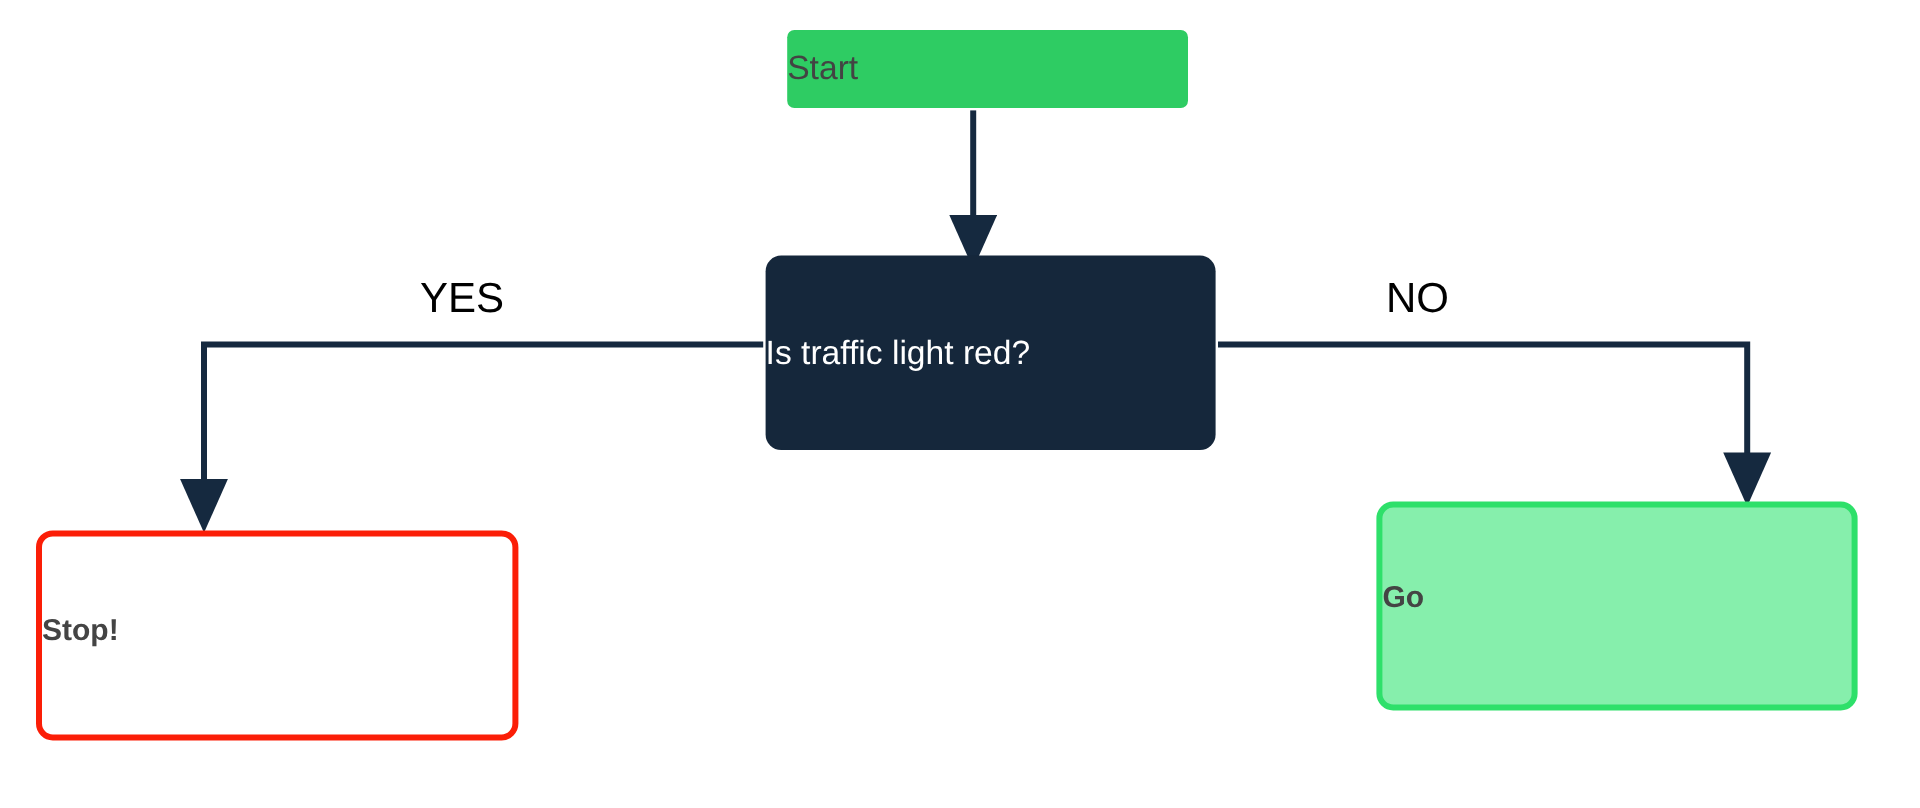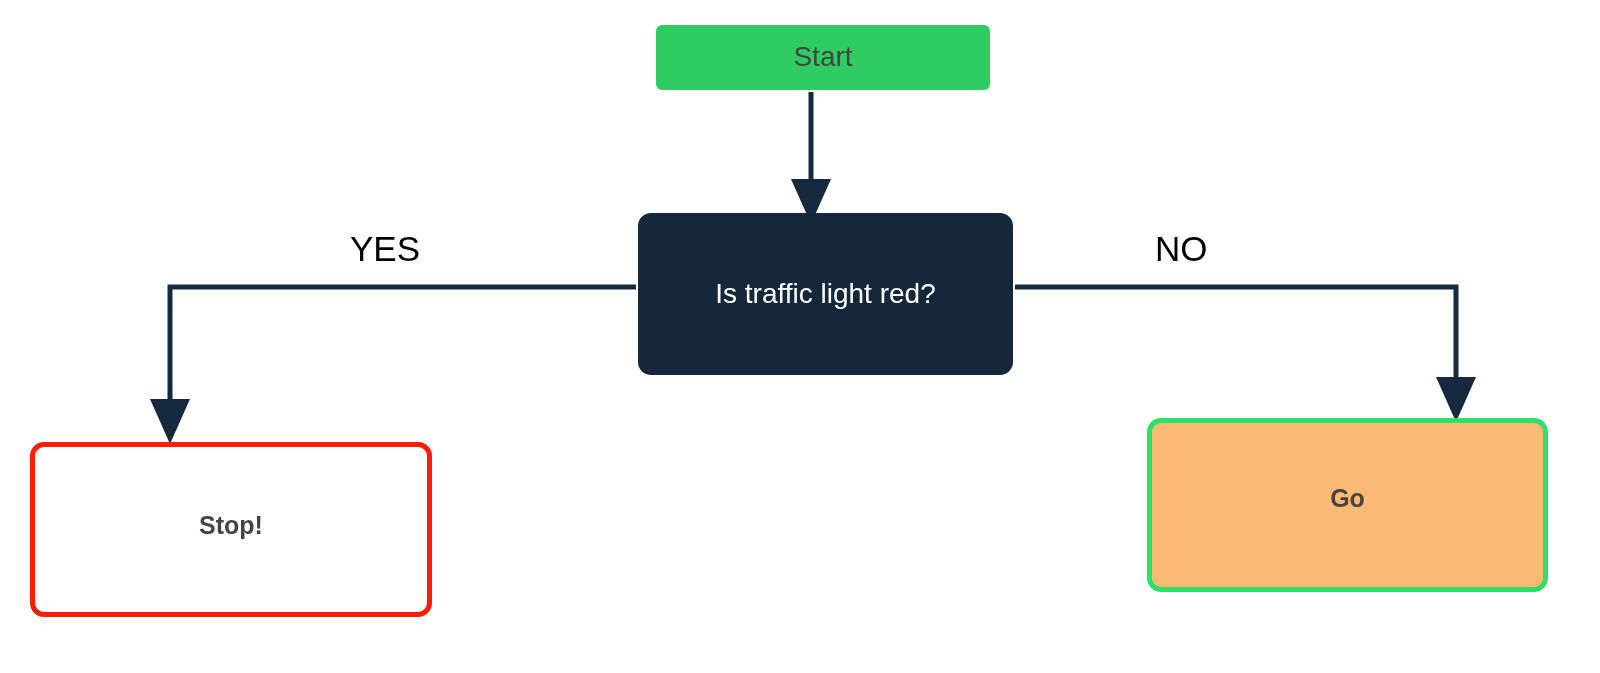--- a/index.html
+++ b/index.html
@@ -22,21 +22,20 @@
     left: 0;
     top: 0;
     width: 1600px;
     height: 673px;
   }
   .node {
     position: absolute;
     box-sizing: border-box;
     display: flex;
     align-items: center;
-    justify-content: center;
     text-align: center;
     line-height: 1.1;
   }
   
   #node-start {
     left: 656px;
     top: 25px;
     width: 334px;
     height: 65px;
     background: #2ecc63;
@@ -70,21 +69,21 @@
     font-size: 25px;
     font-weight: 700;
   }
   #node-stop .node-text { transform: translateY(-4px); }
   
   #node-go {
     left: 1147px;
     top: 418px;
     width: 401px;
     height: 174px;
-    background: #fdba74;
+    background: #86efac;
     border: 5px solid #2ee06a;
     border-radius: 14px;
     color: #444444;
     font-size: 25px;
     font-weight: 700;
   }
   #node-go .node-text { transform: translateY(-6px); }
 
   .edge-label {
     position: absolute;

